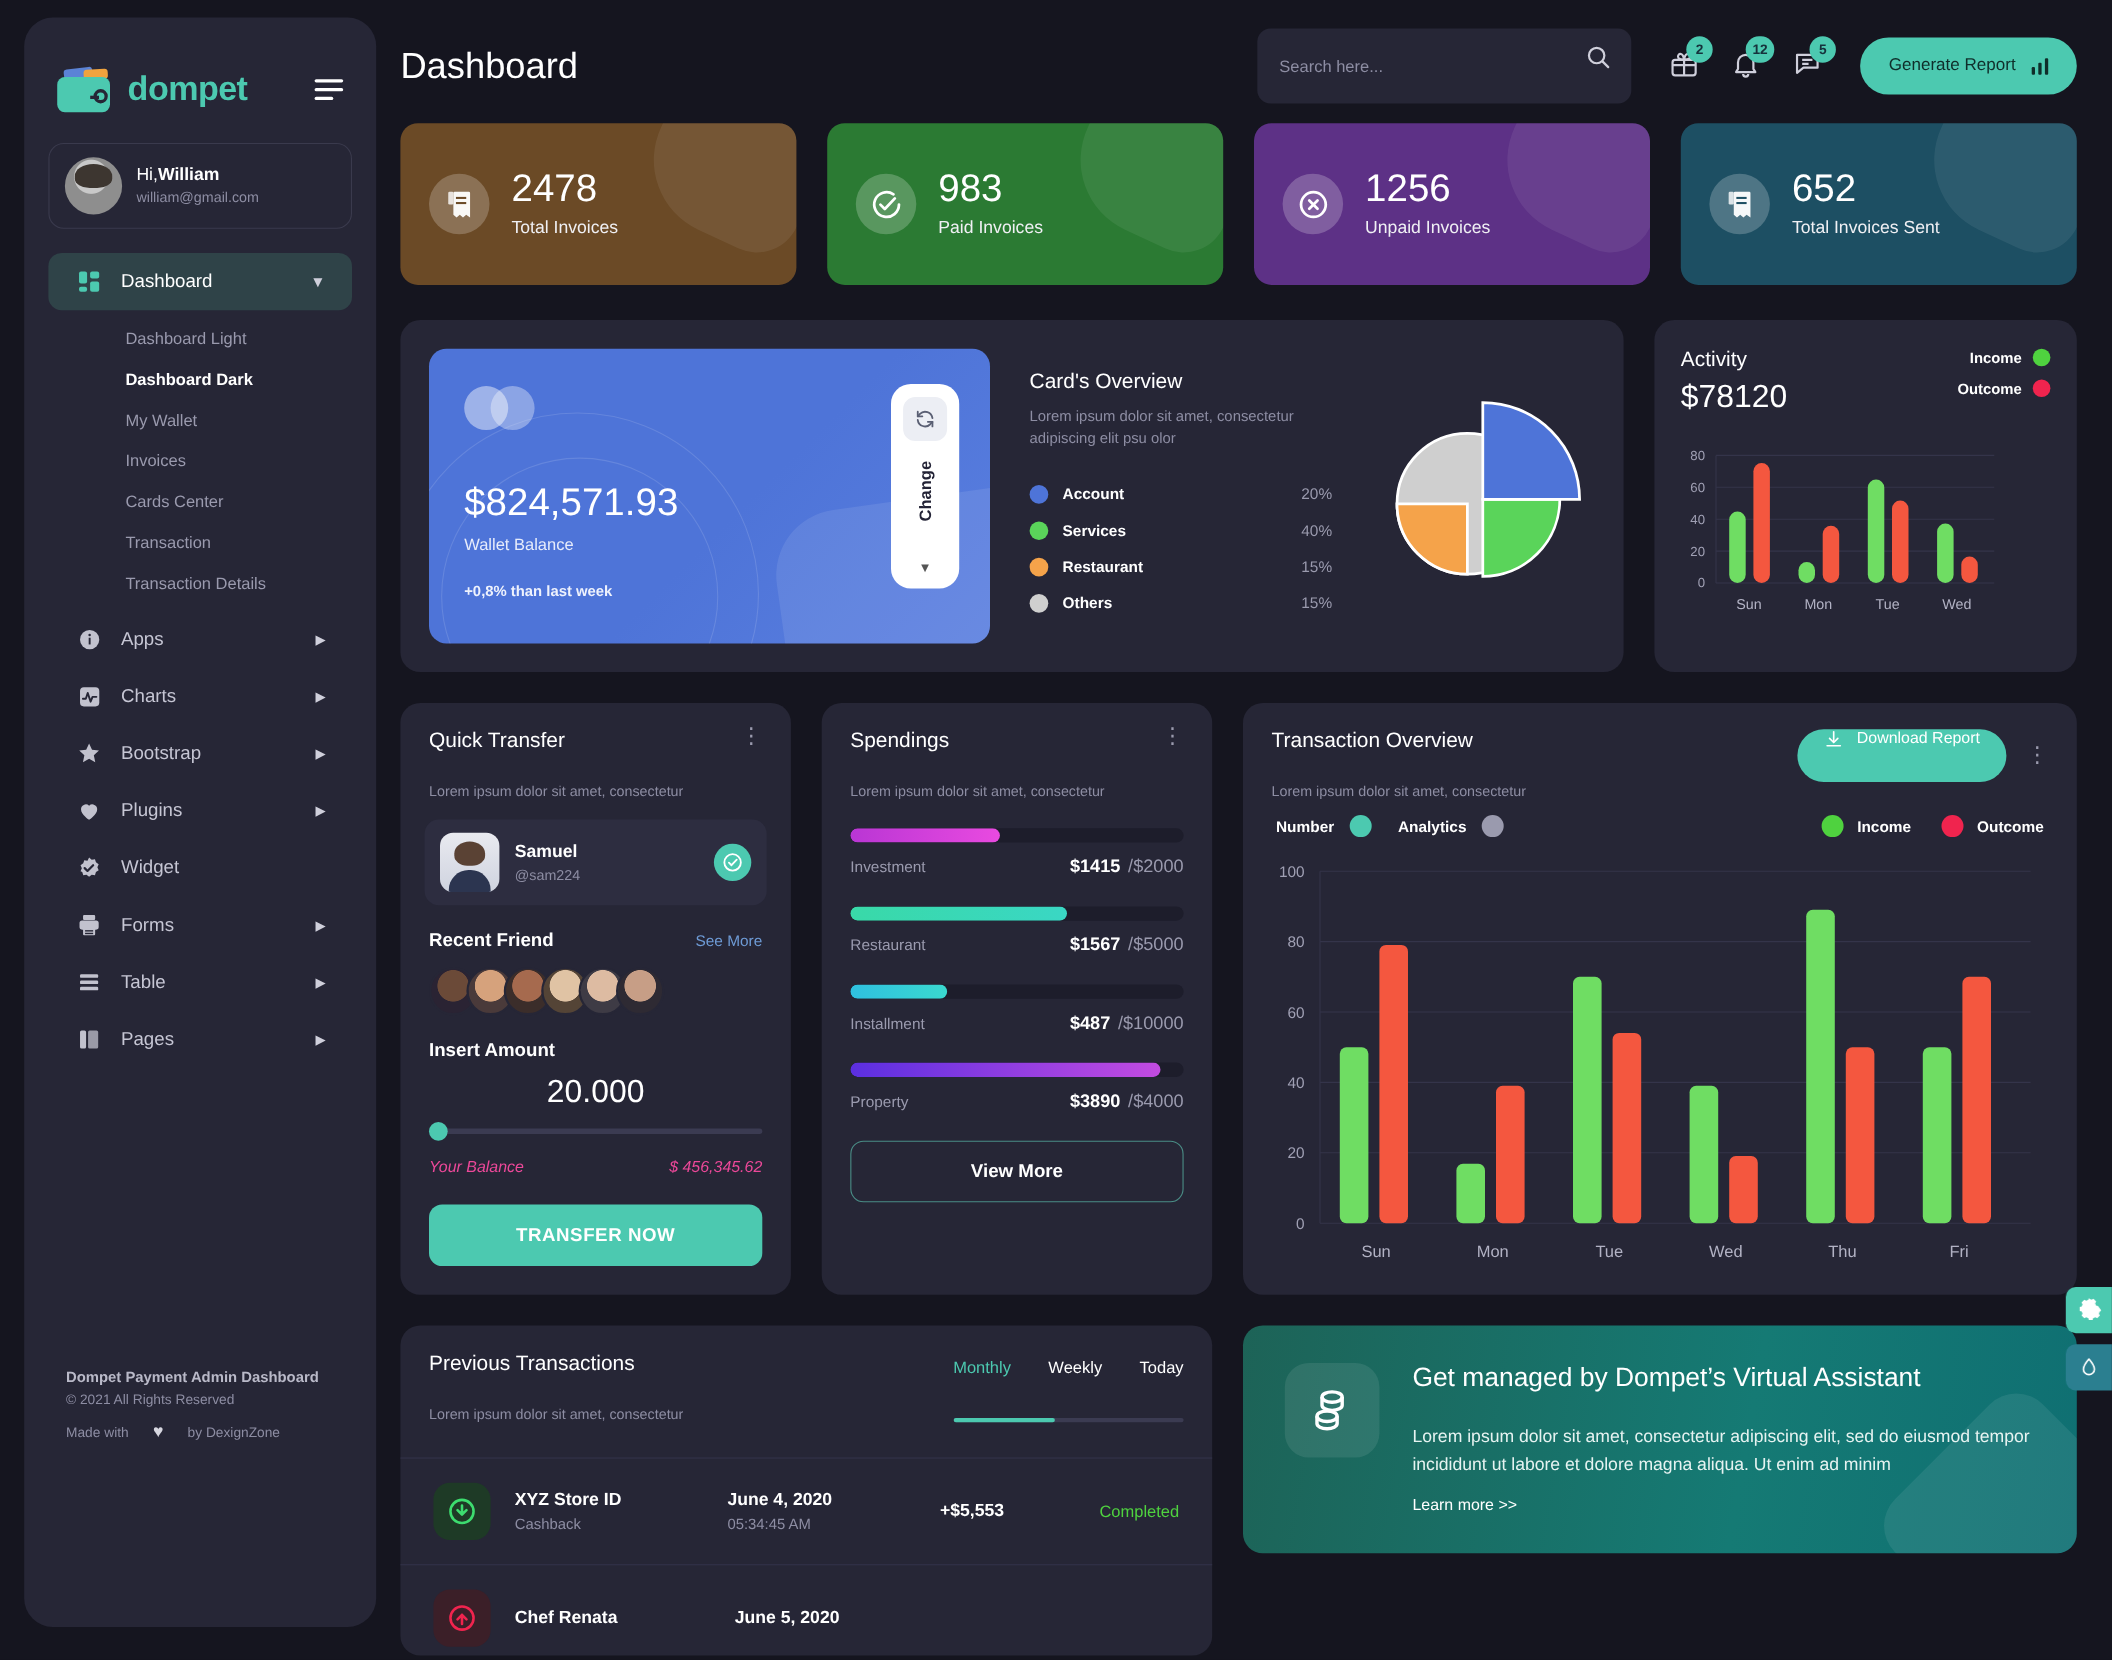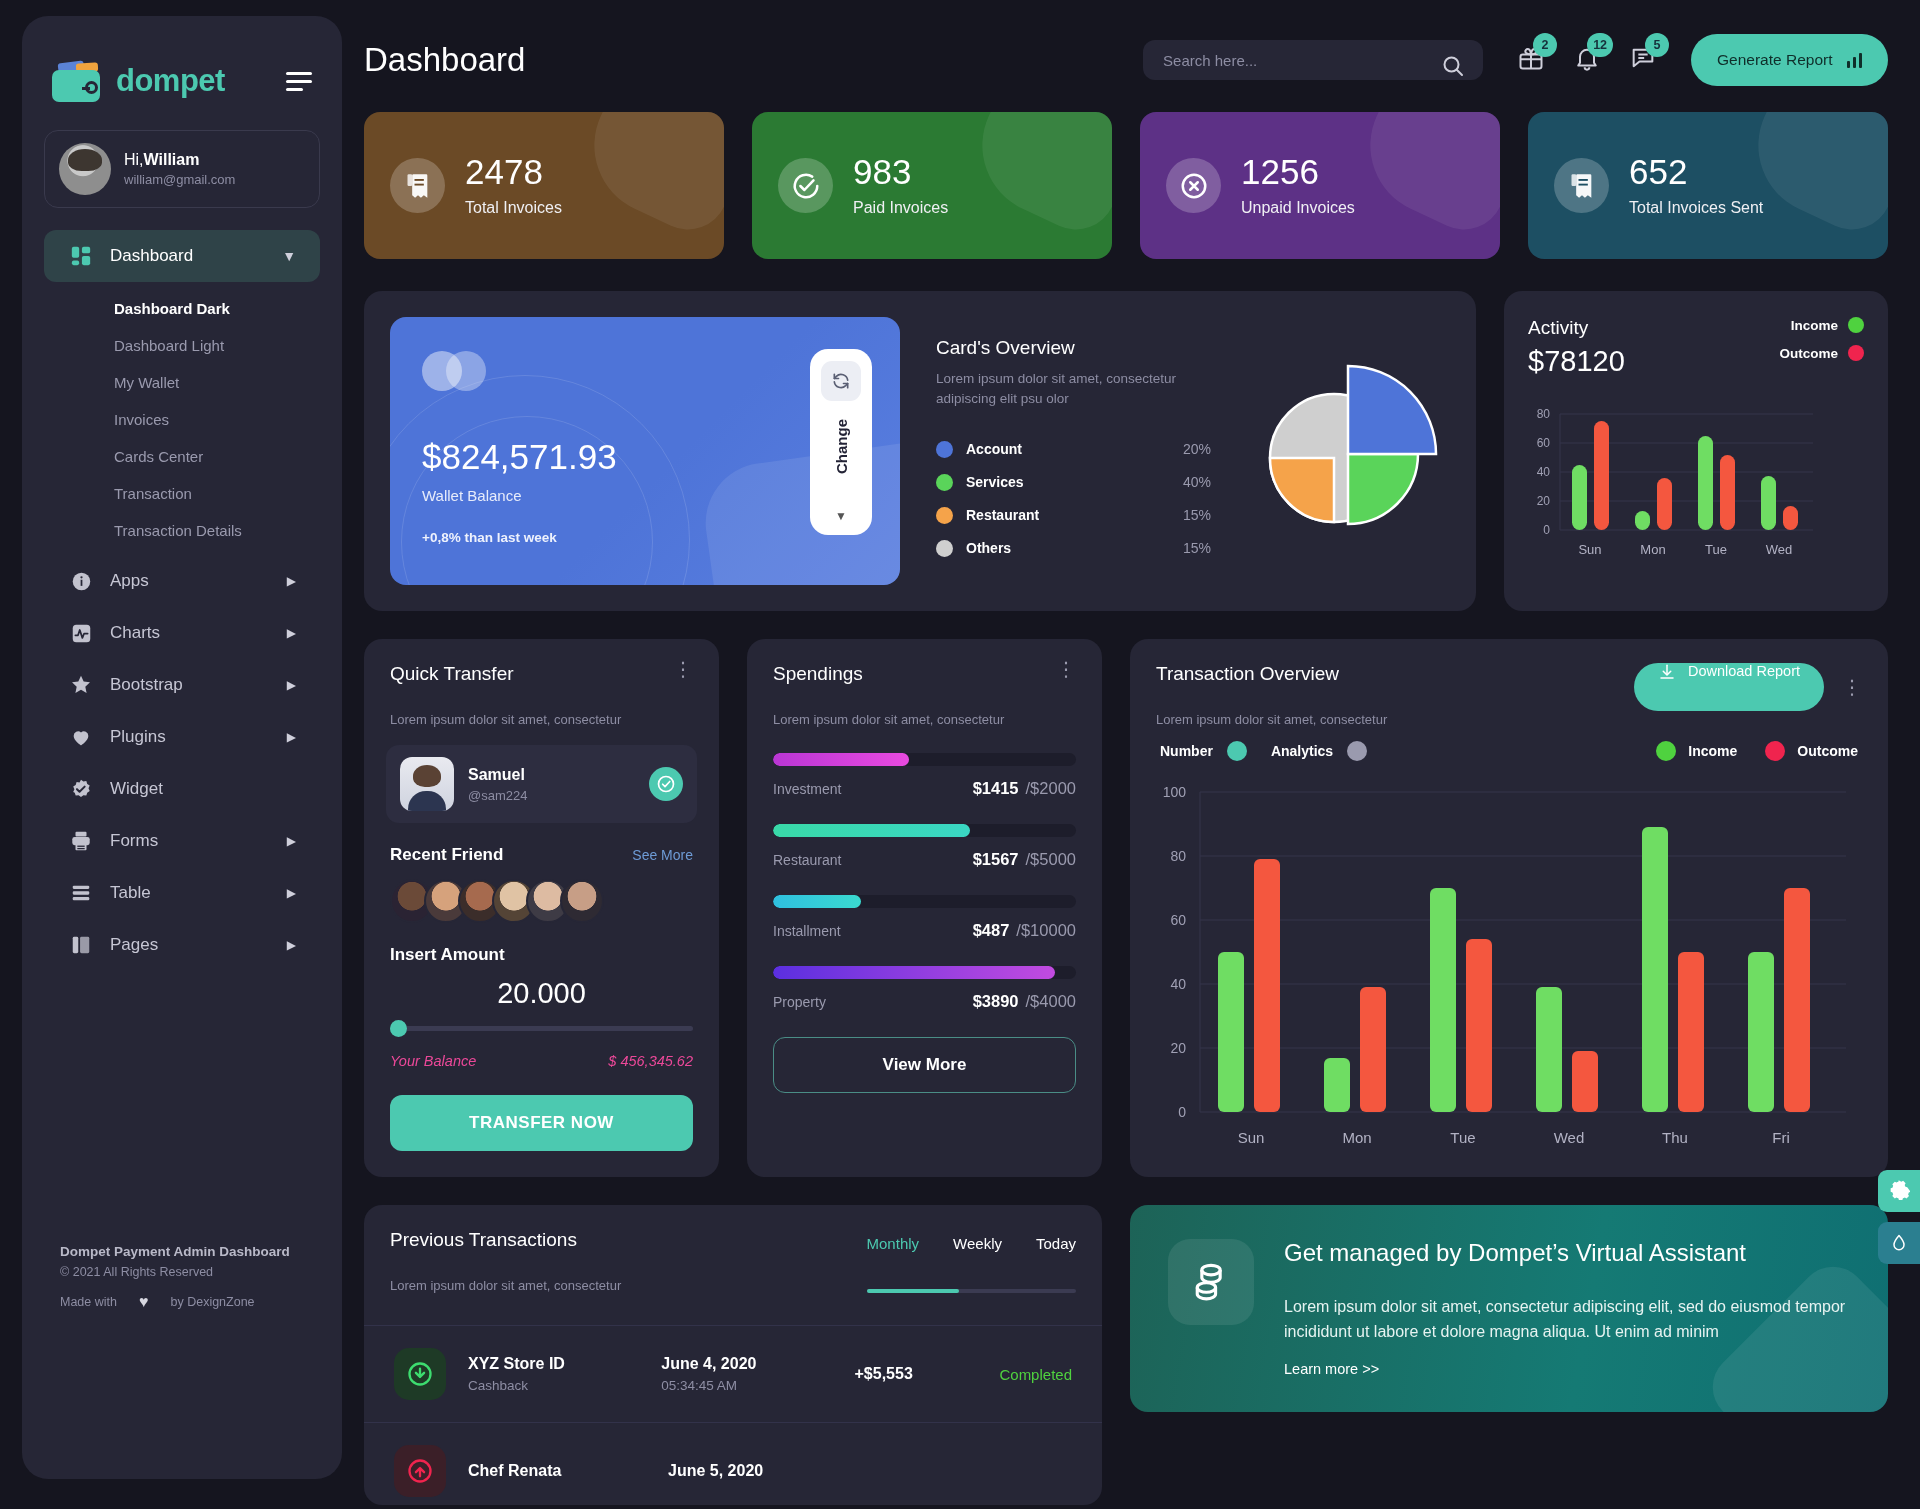--- a/index.html
+++ b/index.html
@@ -73,21 +73,21 @@
   .side-foot .t2 { font-size: 12.5px; color: #8d8da3; margin-top: 6px; }
   .side-foot .t3 { font-size: 12.5px; color: #8d8da3; margin-top: 14px; display: flex; align-items: center; gap: 22px; }
   .heart { color: #d7d7e0; font-size: 16px; }
 
   
   .main { flex: 1; padding: 24px 32px 0 22px; overflow: hidden; }
   .topbar { display: flex; align-items: center; height: 72px; }
   .page-title { font-size: 33px; font-weight: 400; }
   .search-wrap { margin-left: auto; position: relative; }
   .search-box {
-    width: 340px; height: 40px; background: #262636; border: none; border-radius: 12px;
+    width: 340px; height: 68px; background: #262636; border: none; border-radius: 12px;
     color: #cfcfdb; font-size: 15px; padding: 0 52px 0 20px; font-family: inherit; outline: none;
   }
   .search-box::placeholder { color: #8d8da3; }
   .search-ic { position: absolute; right: 18px; top: 14px; color: #cfcfdb; }
   .hdr-icons { display: flex; align-items: center; gap: 28px; margin-left: 34px; }
   .hdr-ic { position: relative; color: #cfcfdb; cursor: pointer; }
   .badge {
     position: absolute; right: -12px; top: -11px; min-width: 24px; height: 24px;
     background: #4cc9b0; color: #16323c; border-radius: 12px; font-size: 12.5px;
     display: flex; align-items: center; justify-content: center; font-weight: 700; padding: 0 6px;
@@ -261,22 +261,22 @@
               <rect x="2" y="2" width="8" height="12" rx="2"></rect>
               <rect x="13" y="2" width="9" height="7" rx="2"></rect>
               <rect x="2" y="17" width="8" height="5" rx="2"></rect>
               <rect x="13" y="12" width="9" height="10" rx="2"></rect>
             </svg>
         </span>
         <span>Dashboard</span>
         <span class="caret">▼</span>
       </div>
       <div class="subnav">
+        <div class="subnav-item">Dashboard Light</div>
         <div class="subnav-item sel">Dashboard Dark</div>
-        <div class="subnav-item">Dashboard Light</div>
         <div class="subnav-item">My Wallet</div>
         <div class="subnav-item">Invoices</div>
         <div class="subnav-item">Cards Center</div>
         <div class="subnav-item">Transaction</div>
         <div class="subnav-item">Transaction Details</div>
       </div>
 
       <div class="nav-item">
         <span class="ic">
           <svg width="21" height="21" viewBox="0 0 24 24" fill="currentColor">

